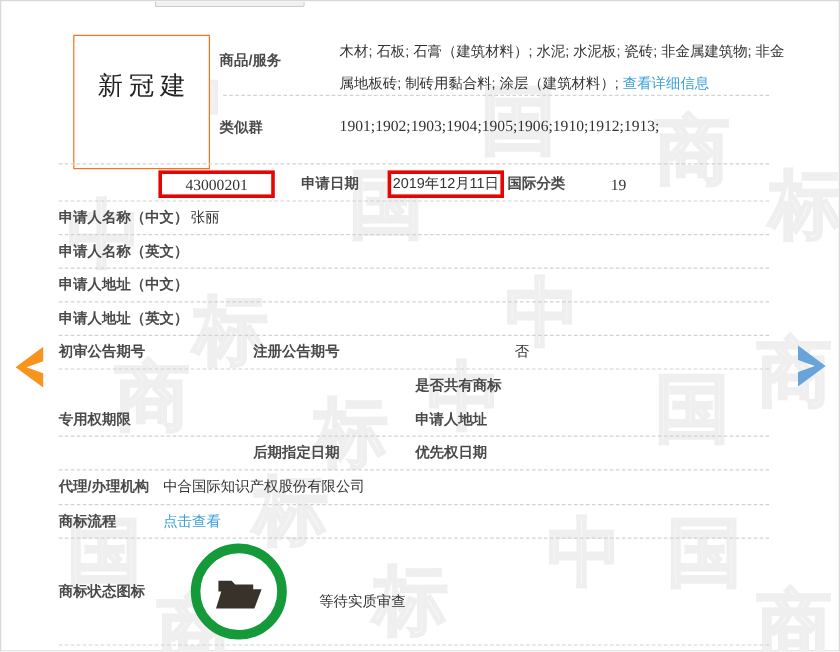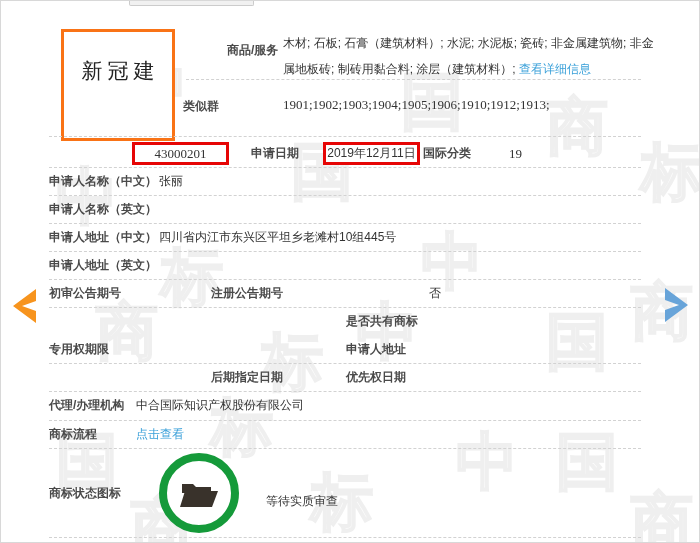--- a/index.html
+++ b/index.html
@@ -19,33 +19,33 @@
   .content { position:absolute; inset:0; z-index:1; }
   
   .top-tab {
     position:absolute; left:128px; top:0; width:125px; height:5px;
     background:#f1f1f1; border:1px solid #cccccc; border-top:none;
     border-radius:0 0 2px 2px;
   }
   
   .tm-box {
     position:absolute; left:60px; top:28px; width:114px; height:112px;
-    background:#fff; border:3px solid #f97316;
+    background:#fff; border:1px solid #f97316;
     display:flex; align-items:center; justify-content:center;
   }
   .tm-box span {
     font-family:"DejaVu Serif", serif; font-size:21px; color:#222;
     letter-spacing:5px; padding-left:5px; transform:translateY(-14px);
   }
   .label { font-weight:bold; color:#4a4a4a; }
   .value { color:#333; }
   .num { font-family:"Liberation Serif", serif; font-size:13px; }
   a.link { color:#39a0d9; text-decoration:none; cursor:pointer; }
 
-  .goods-label { position:absolute; left:182px; top:41px;margin-left:44px; }
+  .goods-label { position:absolute; left:182px; top:41px; }
   .goods-text { position:absolute; left:282px; top:29px; width:382px; line-height:26px; }
   .sep { position:absolute; border-bottom:1px dashed #d2d2d2; height:0; }
   .sep-goods { left:185px; width:455px; top:78px; }
   .sep-simgroup { left:48px; width:592px; top:135px; }
   .simgroup-label { position:absolute; left:182px; top:97px; }
   .simgroup-value { position:absolute; left:282px; top:96px; }
 
   .row { position:absolute; left:48px; width:592px; height:28px;
          border-bottom:1px dashed #d2d2d2; line-height:27px; }
   .row .cell { position:absolute; top:0; height:28px; line-height:27px; white-space:nowrap; }
@@ -121,21 +121,20 @@
     <div class="row" style="top:167px;">
       <span class="cell label" style="left:0;">申请人名称（中文）</span>
       <span class="cell value" style="left:110px;">张丽</span>
     </div>
     <div class="row" style="top:195px;">
       <span class="cell label" style="left:0;">申请人名称（英文）</span>
       <span class="cell value" style="left:110px;"></span>
     </div>
     <div class="row" style="top:223px;">
       <span class="cell label" style="left:0;">申请人地址（中文）</span>
-      <span class="cell value" style="left:110px;">四川省内江市东兴区平坦乡老滩村10组445号</span>
     </div>
     <div class="row" style="top:251px;">
       <span class="cell label" style="left:0;">申请人地址（英文）</span>
       <span class="cell value" style="left:110px;"></span>
     </div>
 
     <div class="row" style="top:279px;">
       <span class="cell label" style="left:0;">初审公告期号</span>
       <span class="cell label" style="left:162px;">注册公告期号</span>
       <span class="cell label" style="left:297px;margin-top:28px;">是否共有商标</span>

